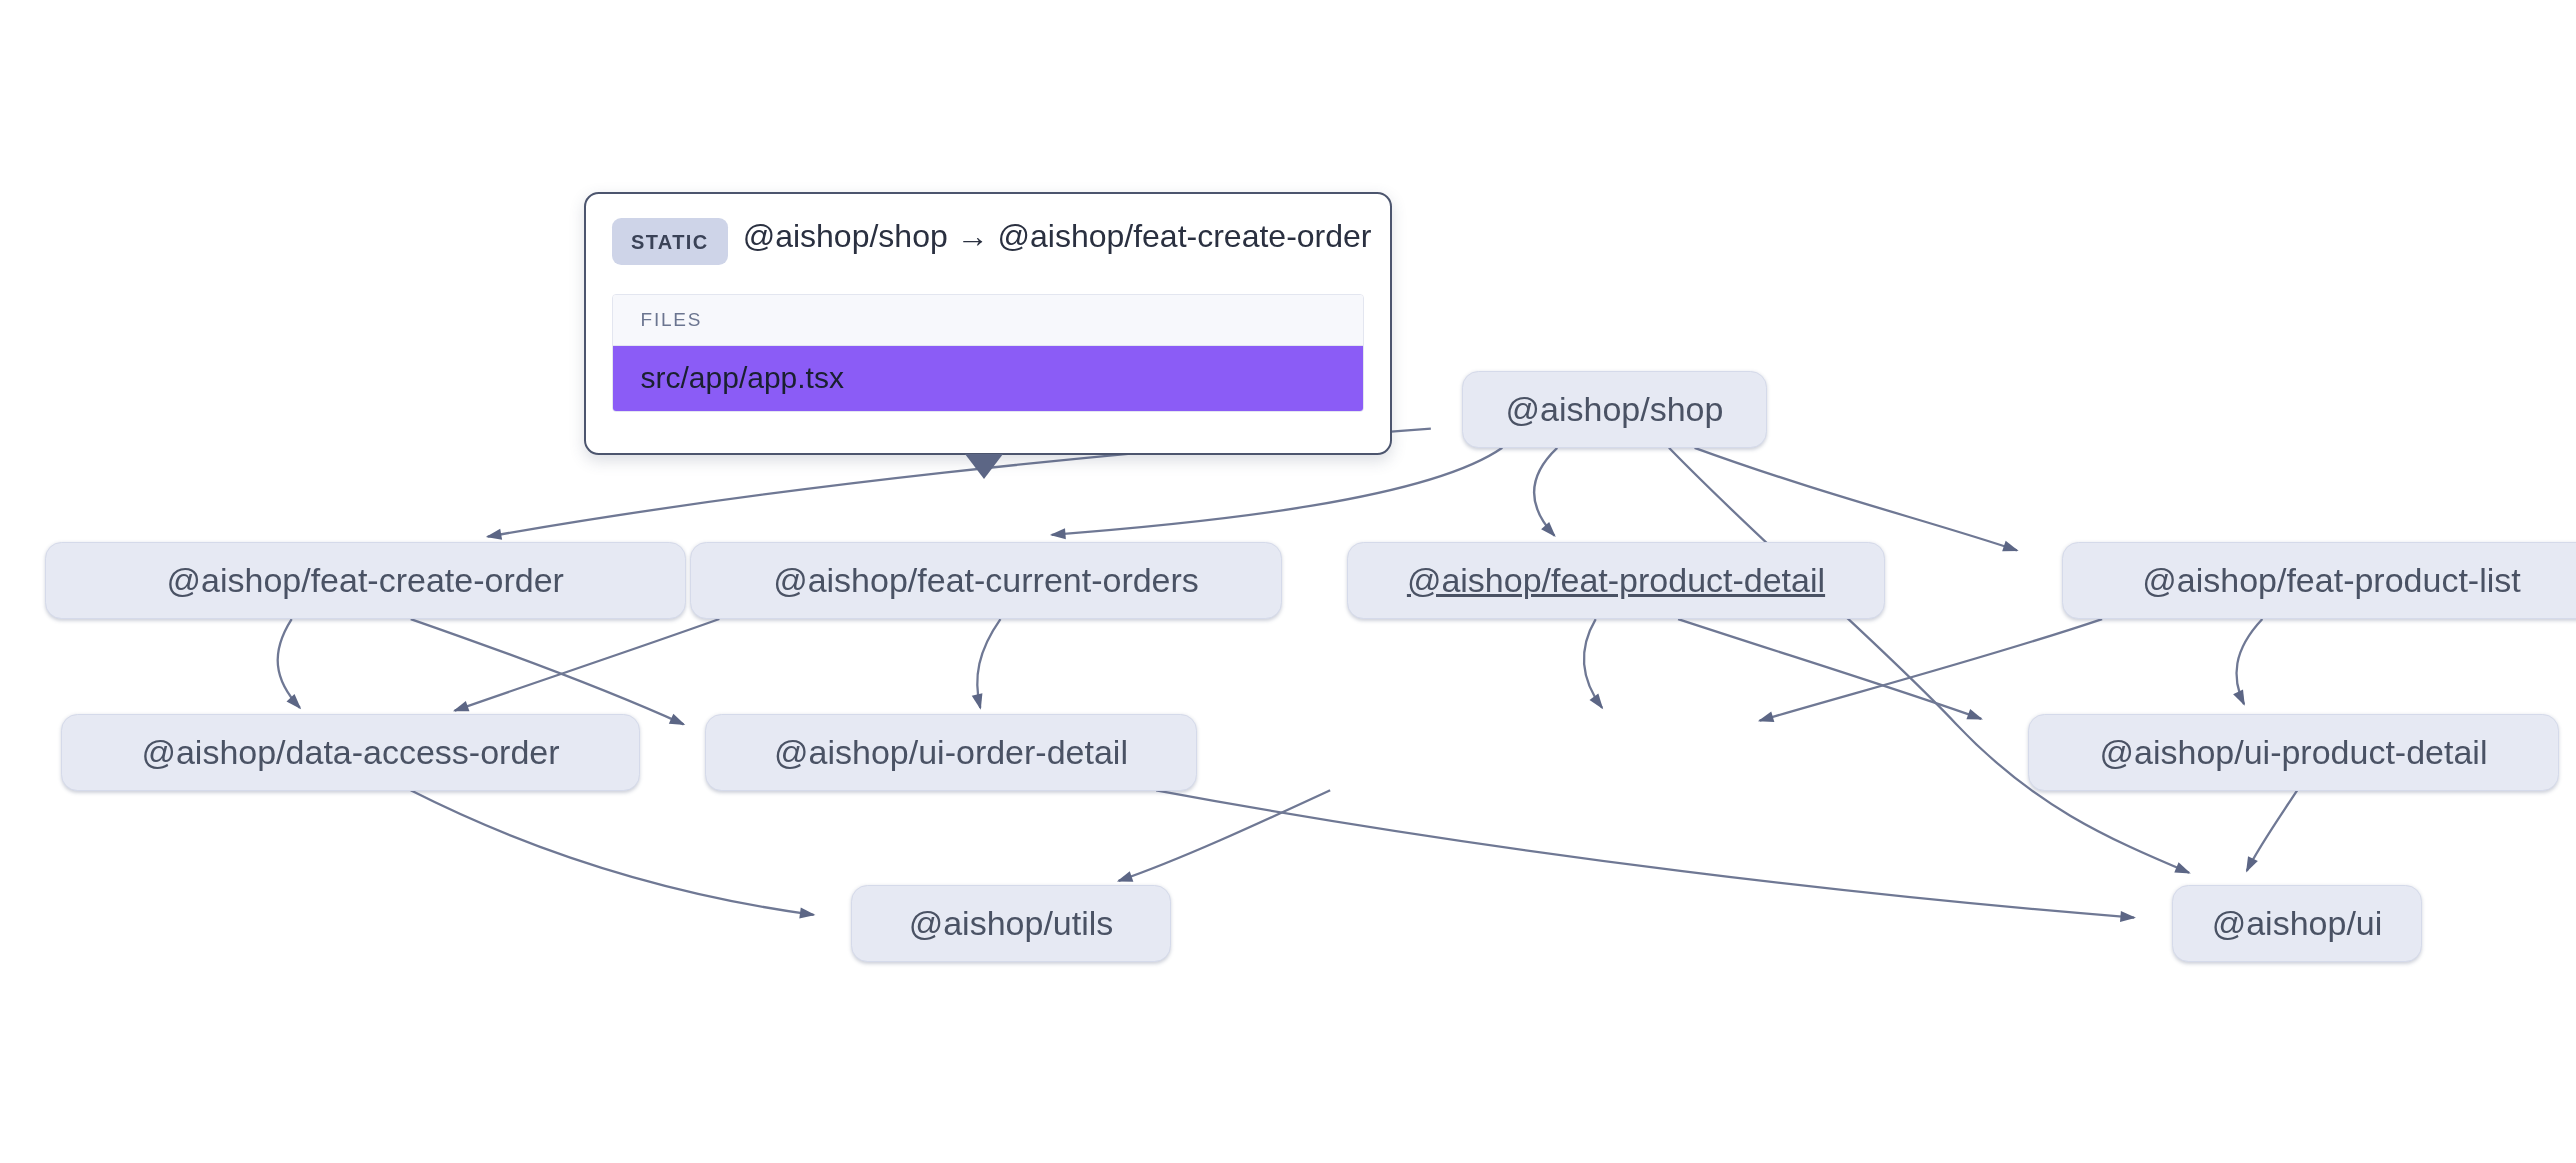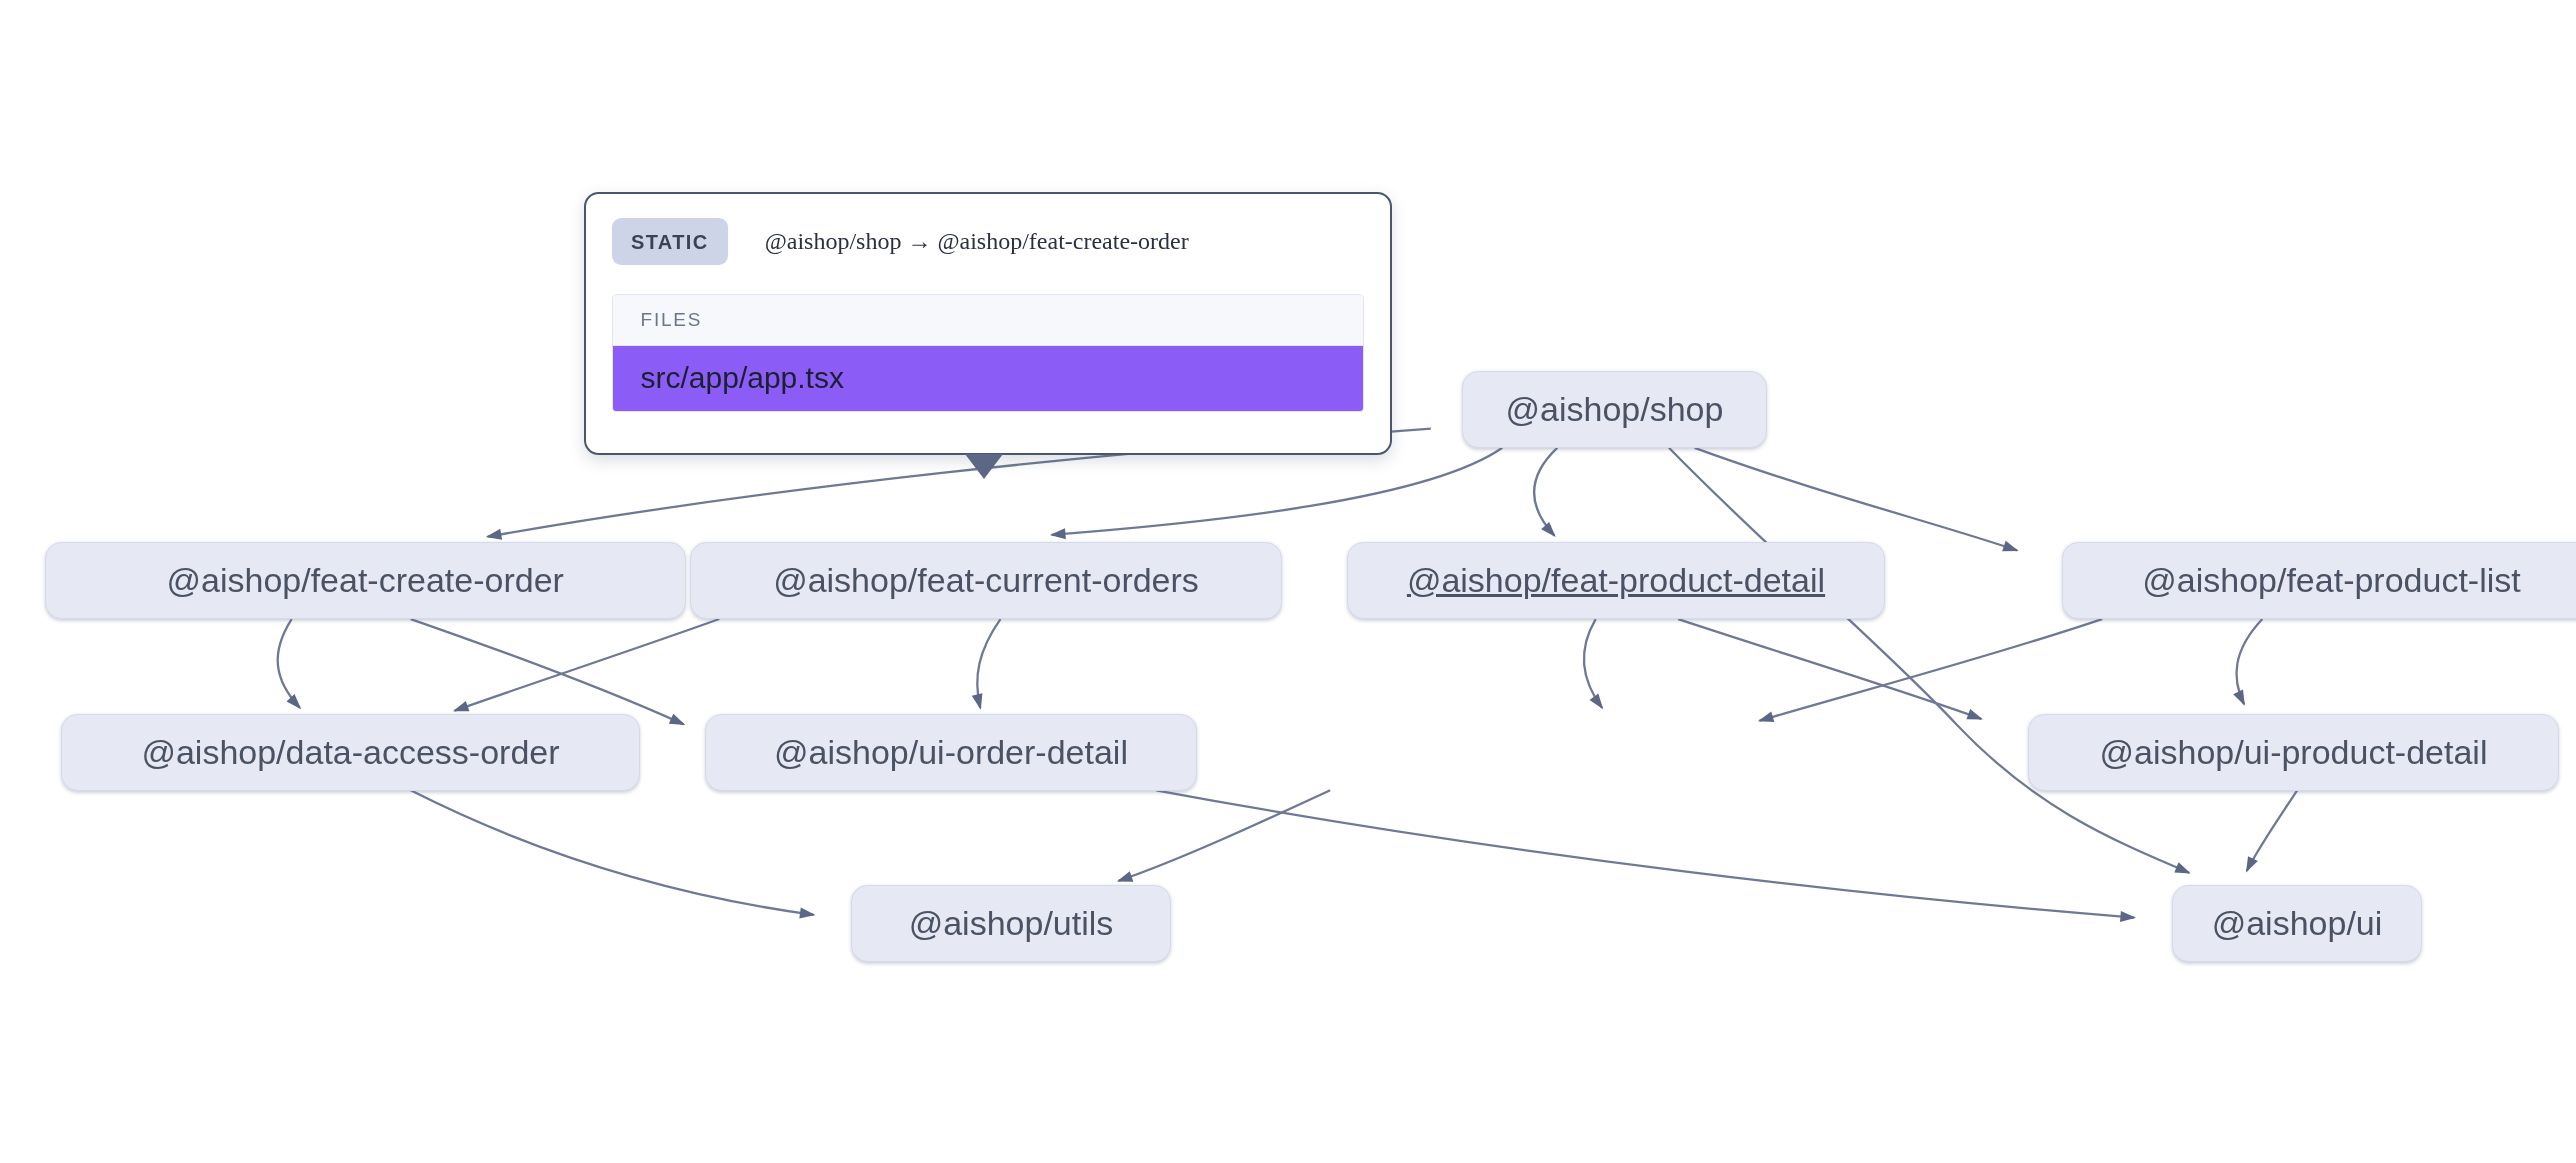--- a/index.html
+++ b/index.html
@@ -67,36 +67,36 @@
   .tt-caret {
     position: absolute;
     left: 965px; top: 454px;
     width: 0; height: 0;
     border-left: 19px solid transparent;
     border-right: 19px solid transparent;
     border-top: 25px solid var(--arrow-color);
     z-index: 4;
   }
   .tt-header {
-    display: flex; align-items: center; gap: 37px;
+    display: flex; align-items: flex-start; gap: 15px;
   }
   .badge {
     display: inline-block;
     background: var(--badge-bg);
     color: var(--badge-text);
     border-radius: 9.2px;
     padding: 13.7px 19px;
     font-size: 20px;
     font-weight: bold;
     letter-spacing: 1.4px;
     line-height: 1;
   }
   .dep {
-    font-family: Liberation Serif, serif;
-    font-size: 24px;
+    font-family: Liberation Sans, sans-serif;
+    font-size: 32px;
     color: var(--dep-text);
     white-space: nowrap;
   }
   .files-panel {
     margin-top: 29px;
     border: 1.4px solid var(--panel-border);
     border-radius: 4px;
     overflow: hidden;
   }
   .files-header {

